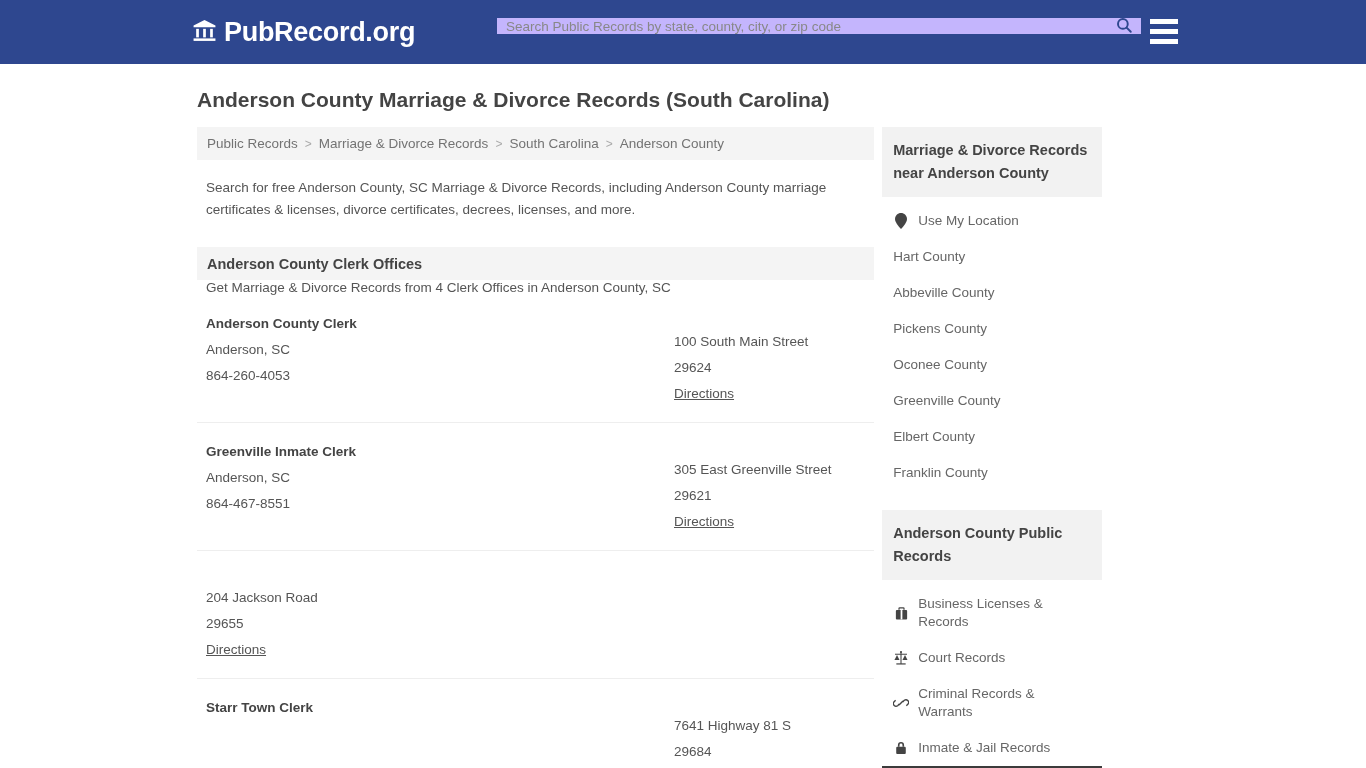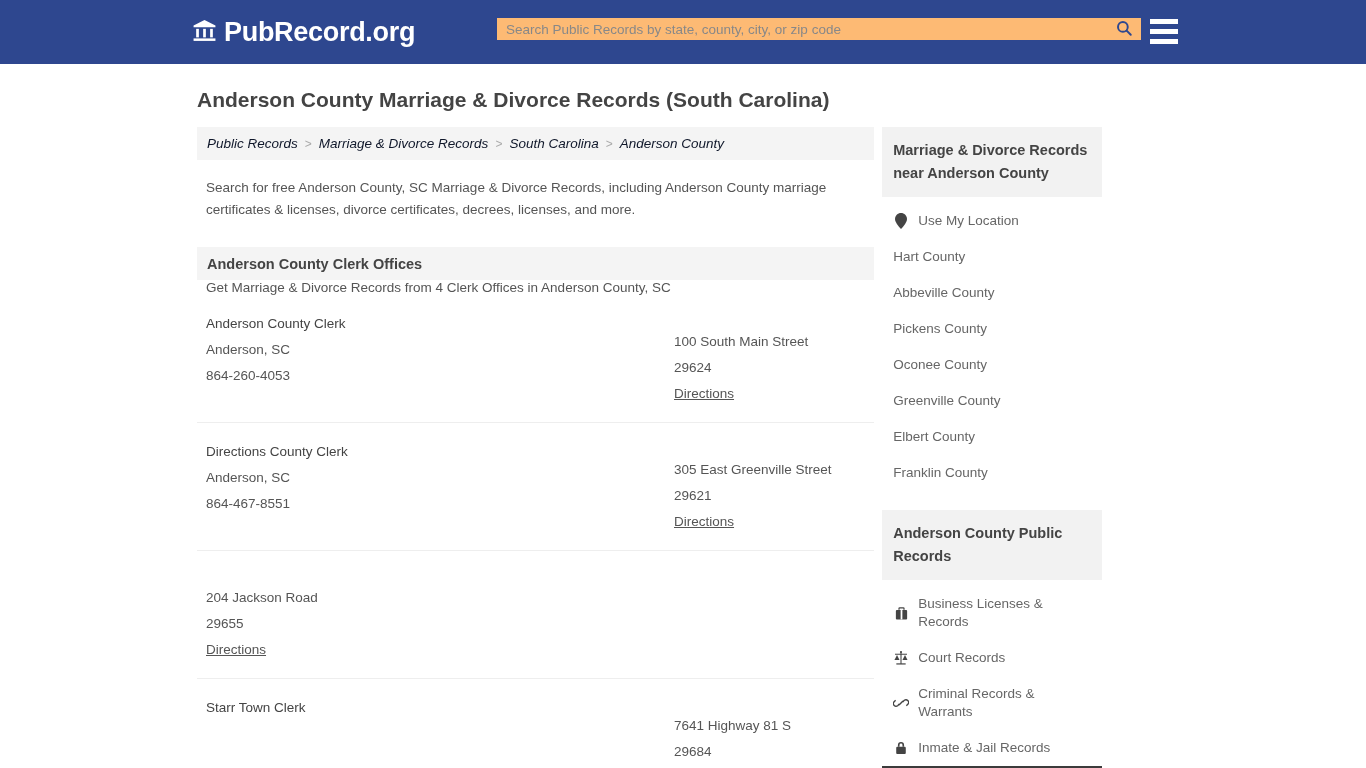--- a/index.html
+++ b/index.html
@@ -34,22 +34,22 @@
     font-size: 27px;
     font-weight: bold;
     letter-spacing: -0.3px;
     line-height: 1;
   }
   .search-wrap {
     position: absolute;
     left: 497px;
     top: 18px;
     width: 644px;
-    height: 22px;
-    background: #fdba74;
+    height: 16px;
+    background: #c4b5fd;
     display: flex;
     align-items: center;
   }
   .search-input {
     flex: 1;
     border: 0;
     outline: none;
     height: 100%;
     padding: 0 10px 0 9px;
     font-size: 13.5px;
@@ -113,21 +113,21 @@
   
   .breadcrumb {
     background: #f4f4f4;
     height: 33px;
     display: flex;
     align-items: center;
     padding: 0 10px;
     font-size: 13.5px;
     gap: 7px;
   }
-  .crumb { color: #0f172a; cursor: pointer; font-style: italic; }
+  .crumb { color: #737373; cursor: pointer; }
   .crumb-sep { color: #aaaaaa; font-size: 12px; }
 
   .intro {
     margin-top: 17px;
     font-size: 13.5px;
     line-height: 22px;
     color: #555555;
     padding: 0 9px;
     max-width: 670px;
   }
@@ -153,21 +153,21 @@
   .entry {
     display: flex;
     padding: 16px 9px 15px 9px;
     border-bottom: 1px solid #eeeeee;
   }
   .entry:first-of-type { margin-top: 8px; }
   .entry-left { width: 468px; }
   .entry-right { flex: 1; margin-top: 18px; }
   .e-name {
     font-size: 13.5px;
-    font-weight: normal;
+    font-weight: bold;
     color: #444444;
     line-height: 26px;
     cursor: pointer;
   }
   .e-line {
     font-size: 13.5px;
     color: #555555;
     line-height: 26px;
   }
   .e-link {
@@ -281,21 +281,21 @@
         </div>
         <div class="entry-right">
           <div class="e-line">100 South Main Street</div>
           <div class="e-line">29624</div>
           <div class="e-link">Directions</div>
         </div>
       </div>
 
       <div class="entry">
         <div class="entry-left">
-          <div class="e-name">Directions County Clerk</div>
+          <div class="e-name">Greenville Inmate Clerk</div>
           <div class="e-line">Anderson, SC</div>
           <div class="e-line">864-467-8551</div>
         </div>
         <div class="entry-right">
           <div class="e-line">305 East Greenville Street</div>
           <div class="e-line">29621</div>
           <div class="e-link">Directions</div>
         </div>
       </div>
 

